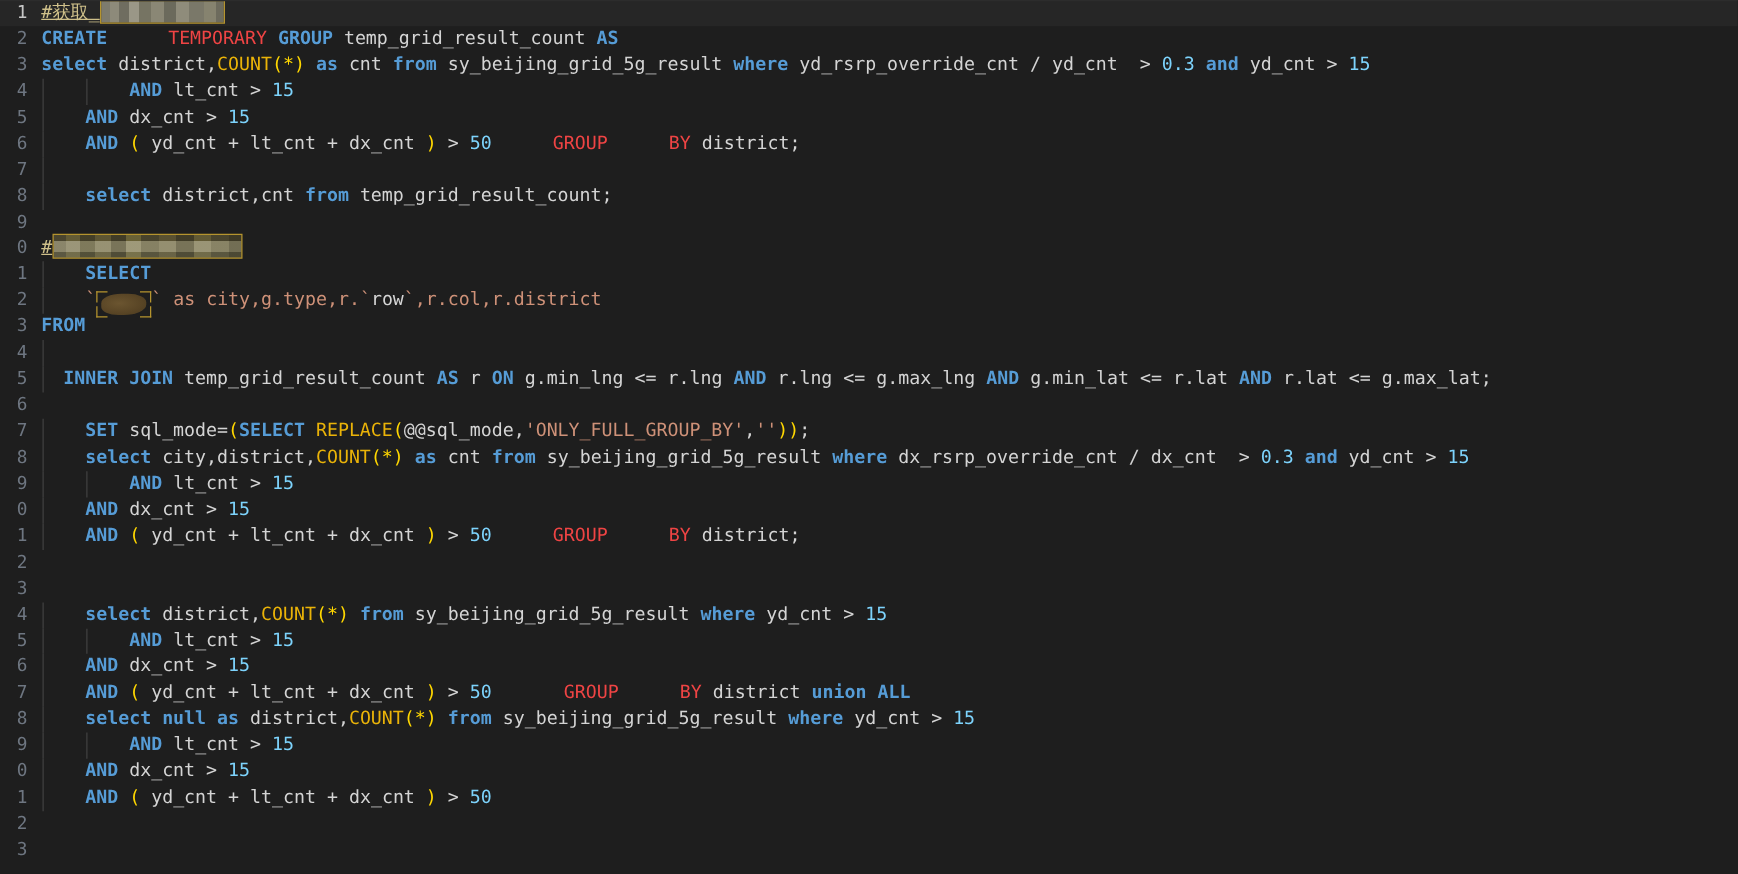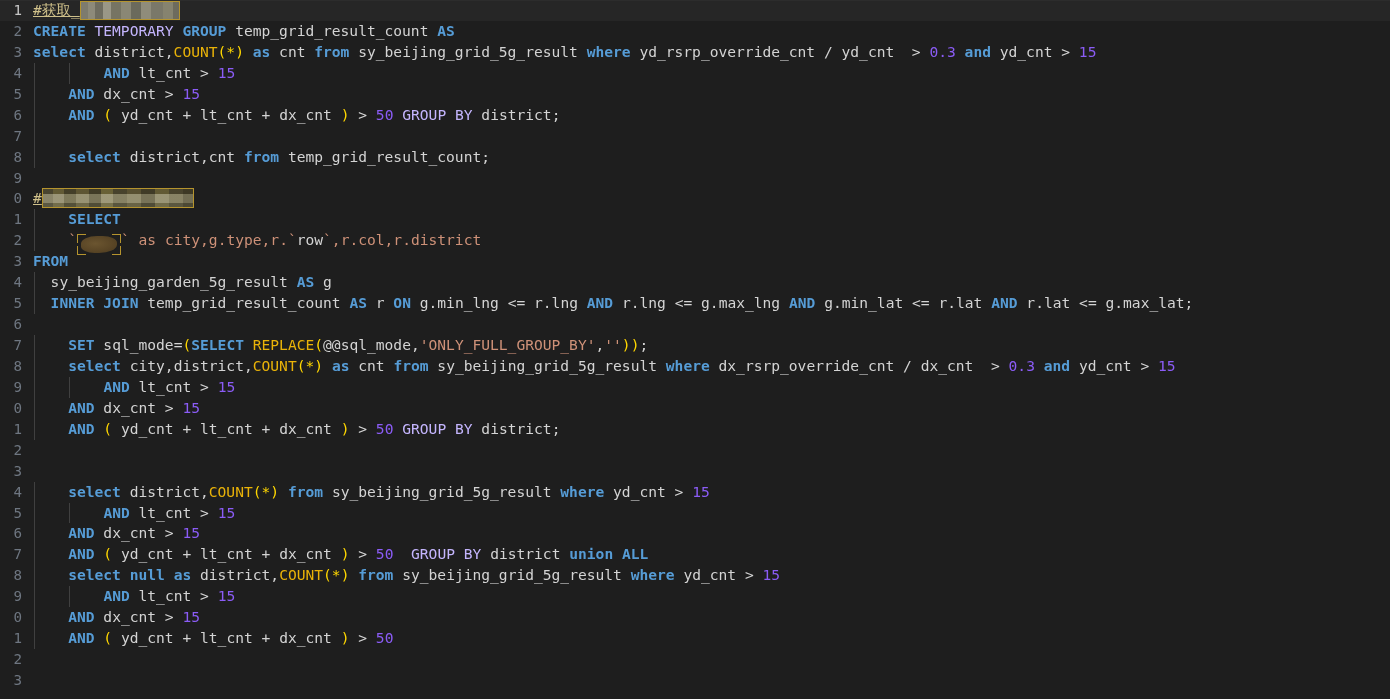--- a/index.html
+++ b/index.html
@@ -66,23 +66,23 @@
     position: absolute;
     width: 1px;
     background: #404040;
     left: 0;
     top: 0;
     height: 100%;
   }
 
   
   .kw   { color: #569cd6; font-weight: bold; }  
-  .kw2  { color: #c4b5fd; }  
+  .kw2  { color: #ef4444; margin-left: 40px; }  
   .fn   { color: #eab308; }  
-  .num  { color: #8b5cf6; }  
+  .num  { color: #7dd3fc; }  
   .str  { color: #ce9178; }  
   .id   { color: #d4d4d4; }  
   .op   { color: #d4d4d4; }  
   .par  { color: #ffd700; }  
   .cmt-red { color: #cfc08a; text-decoration: underline; }
 
   
   .redact {
     display: inline-block;
     vertical-align: middle;
@@ -166,21 +166,21 @@
     <div class="line"><span class="guide" style="left: 34px;"></span><span class="guide" style="left: 69.12px;"></span><span class="gutter">4</span><span class="code"><span class="op"> </span><span class="op"> </span><span class="op"> </span><span class="op"> </span><span class="op"> </span><span class="op"> </span><span class="op"> </span><span class="op"> </span><span class="kw">AND</span><span class="op"> </span><span class="id">lt_cnt</span><span class="op"> </span><span class="op">&gt;</span><span class="op"> </span><span class="num">15</span></span></div>
     <div class="line"><span class="guide" style="left: 34px;"></span><span class="gutter">5</span><span class="code"><span class="op"> </span><span class="op"> </span><span class="op"> </span><span class="op"> </span><span class="kw">AND</span><span class="op"> </span><span class="id">dx_cnt</span><span class="op"> </span><span class="op">&gt;</span><span class="op"> </span><span class="num">15</span></span></div>
     <div class="line"><span class="guide" style="left: 34px;"></span><span class="gutter">6</span><span class="code"><span class="op"> </span><span class="op"> </span><span class="op"> </span><span class="op"> </span><span class="kw">AND</span><span class="op"> </span><span class="par">(</span><span class="op"> </span><span class="id">yd_cnt</span><span class="op"> </span><span class="op">+</span><span class="op"> </span><span class="id">lt_cnt</span><span class="op"> </span><span class="op">+</span><span class="op"> </span><span class="id">dx_cnt</span><span class="op"> </span><span class="par">)</span><span class="op"> </span><span class="op">&gt;</span><span class="op"> </span><span class="num">50</span><span class="op"> </span><span class="kw2">GROUP</span><span class="op"> </span><span class="kw2">BY</span><span class="op"> </span><span class="id">district</span><span class="op">;</span></span></div>
     <div class="line"><span class="guide" style="left: 34px;"></span><span class="gutter">7</span><span class="code"></span></div>
     <div class="line"><span class="guide" style="left: 34px;"></span><span class="gutter">8</span><span class="code"><span class="op"> </span><span class="op"> </span><span class="op"> </span><span class="op"> </span><span class="kw">select</span><span class="op"> </span><span class="id">district</span><span class="op">,</span><span class="id">cnt</span><span class="op"> </span><span class="kw">from</span><span class="op"> </span><span class="id">temp_grid_result_count</span><span class="op">;</span></span></div>
     <div class="line"><span class="gutter">9</span><span class="code"></span></div>
     <div class="line"><span class="gutter">0</span><span class="code"><span class="cmt-red">#</span><span class="redact mosaic-b"></span></span></div>
     <div class="line"><span class="guide" style="left: 34px;"></span><span class="gutter">1</span><span class="code"><span class="op"> </span><span class="op"> </span><span class="op"> </span><span class="op"> </span><span class="kw">SELECT</span></span></div>
     <div class="line"><span class="guide" style="left: 34px;"></span><span class="gutter">2</span><span class="code"><span class="op"> </span><span class="op"> </span><span class="op"> </span><span class="op"> </span><span class="str">`</span><span class="redact smudge"><span class="blob"></span><span class="br tl"></span><span class="br tr"></span><span class="br bl"></span><span class="br br2"></span></span><span class="str">` as city,g.type,r.`</span><span class="id">row</span><span class="str">`,r.col,r.district</span></span></div>
     <div class="line"><span class="gutter">3</span><span class="code"><span class="kw">FROM</span></span></div>
-    <div class="line"><span class="guide" style="left: 34px;"></span><span class="gutter">4</span><span class="code"><span class="op"> </span><span class="op"> </span><span class="id">sy_beijing_garden_5g_result</span><span class="op"> </span><span class="kw">AS</span><span class="op"> </span><span class="id">g</span></span></div>
+    <div class="line"><span class="guide" style="left: 34px;"></span><span class="gutter">4</span></div>
     <div class="line"><span class="guide" style="left: 34px;"></span><span class="gutter">5</span><span class="code"><span class="op"> </span><span class="op"> </span><span class="kw">INNER</span><span class="op"> </span><span class="kw">JOIN</span><span class="op"> </span><span class="id">temp_grid_result_count</span><span class="op"> </span><span class="kw">AS</span><span class="op"> </span><span class="id">r</span><span class="op"> </span><span class="kw">ON</span><span class="op"> </span><span class="id">g</span><span class="op">.</span><span class="id">min_lng</span><span class="op"> </span><span class="op">&lt;</span><span class="op">=</span><span class="op"> </span><span class="id">r</span><span class="op">.</span><span class="id">lng</span><span class="op"> </span><span class="kw">AND</span><span class="op"> </span><span class="id">r</span><span class="op">.</span><span class="id">lng</span><span class="op"> </span><span class="op">&lt;</span><span class="op">=</span><span class="op"> </span><span class="id">g</span><span class="op">.</span><span class="id">max_lng</span><span class="op"> </span><span class="kw">AND</span><span class="op"> </span><span class="id">g</span><span class="op">.</span><span class="id">min_lat</span><span class="op"> </span><span class="op">&lt;</span><span class="op">=</span><span class="op"> </span><span class="id">r</span><span class="op">.</span><span class="id">lat</span><span class="op"> </span><span class="kw">AND</span><span class="op"> </span><span class="id">r</span><span class="op">.</span><span class="id">lat</span><span class="op"> </span><span class="op">&lt;</span><span class="op">=</span><span class="op"> </span><span class="id">g</span><span class="op">.</span><span class="id">max_lat</span><span class="op">;</span></span></div>
     <div class="line"><span class="gutter">6</span><span class="code"></span></div>
     <div class="line"><span class="guide" style="left: 34px;"></span><span class="gutter">7</span><span class="code"><span class="op"> </span><span class="op"> </span><span class="op"> </span><span class="op"> </span><span class="kw">SET</span><span class="op"> </span><span class="id">sql_mode</span><span class="op">=</span><span class="par">(</span><span class="kw">SELECT</span><span class="op"> </span><span class="fn">REPLACE</span><span class="par">(</span><span class="id">@@sql_mode</span><span class="op">,</span><span class="str">'ONLY_FULL_GROUP_BY'</span><span class="op">,</span><span class="str">''</span><span class="par">)</span><span class="par">)</span><span class="op">;</span></span></div>
     <div class="line"><span class="guide" style="left: 34px;"></span><span class="gutter">8</span><span class="code"><span class="op"> </span><span class="op"> </span><span class="op"> </span><span class="op"> </span><span class="kw">select</span><span class="op"> </span><span class="id">city</span><span class="op">,</span><span class="id">district</span><span class="op">,</span><span class="fn">COUNT</span><span class="par">(</span><span class="par">*</span><span class="par">)</span><span class="op"> </span><span class="kw">as</span><span class="op"> </span><span class="id">cnt</span><span class="op"> </span><span class="kw">from</span><span class="op"> </span><span class="id">sy_beijing_grid_5g_result</span><span class="op"> </span><span class="kw">where</span><span class="op"> </span><span class="id">dx_rsrp_override_cnt</span><span class="op"> </span><span class="op">/</span><span class="op"> </span><span class="id">dx_cnt</span><span class="op"> </span><span class="op"> </span><span class="op">&gt;</span><span class="op"> </span><span class="num">0.3</span><span class="op"> </span><span class="kw">and</span><span class="op"> </span><span class="id">yd_cnt</span><span class="op"> </span><span class="op">&gt;</span><span class="op"> </span><span class="num">15</span></span></div>
     <div class="line"><span class="guide" style="left: 34px;"></span><span class="guide" style="left: 69.12px;"></span><span class="gutter">9</span><span class="code"><span class="op"> </span><span class="op"> </span><span class="op"> </span><span class="op"> </span><span class="op"> </span><span class="op"> </span><span class="op"> </span><span class="op"> </span><span class="kw">AND</span><span class="op"> </span><span class="id">lt_cnt</span><span class="op"> </span><span class="op">&gt;</span><span class="op"> </span><span class="num">15</span></span></div>
     <div class="line"><span class="guide" style="left: 34px;"></span><span class="gutter">0</span><span class="code"><span class="op"> </span><span class="op"> </span><span class="op"> </span><span class="op"> </span><span class="kw">AND</span><span class="op"> </span><span class="id">dx_cnt</span><span class="op"> </span><span class="op">&gt;</span><span class="op"> </span><span class="num">15</span></span></div>
     <div class="line"><span class="guide" style="left: 34px;"></span><span class="gutter">1</span><span class="code"><span class="op"> </span><span class="op"> </span><span class="op"> </span><span class="op"> </span><span class="kw">AND</span><span class="op"> </span><span class="par">(</span><span class="op"> </span><span class="id">yd_cnt</span><span class="op"> </span><span class="op">+</span><span class="op"> </span><span class="id">lt_cnt</span><span class="op"> </span><span class="op">+</span><span class="op"> </span><span class="id">dx_cnt</span><span class="op"> </span><span class="par">)</span><span class="op"> </span><span class="op">&gt;</span><span class="op"> </span><span class="num">50</span><span class="op"> </span><span class="kw2">GROUP</span><span class="op"> </span><span class="kw2">BY</span><span class="op"> </span><span class="id">district</span><span class="op">;</span></span></div>
     <div class="line"><span class="gutter">2</span><span class="code"></span></div>
     <div class="line"><span class="gutter">3</span><span class="code"></span></div>
     <div class="line"><span class="guide" style="left: 34px;"></span><span class="gutter">4</span><span class="code"><span class="op"> </span><span class="op"> </span><span class="op"> </span><span class="op"> </span><span class="kw">select</span><span class="op"> </span><span class="id">district</span><span class="op">,</span><span class="fn">COUNT</span><span class="par">(</span><span class="par">*</span><span class="par">)</span><span class="op"> </span><span class="kw">from</span><span class="op"> </span><span class="id">sy_beijing_grid_5g_result</span><span class="op"> </span><span class="kw">where</span><span class="op"> </span><span class="id">yd_cnt</span><span class="op"> </span><span class="op">&gt;</span><span class="op"> </span><span class="num">15</span></span></div>

